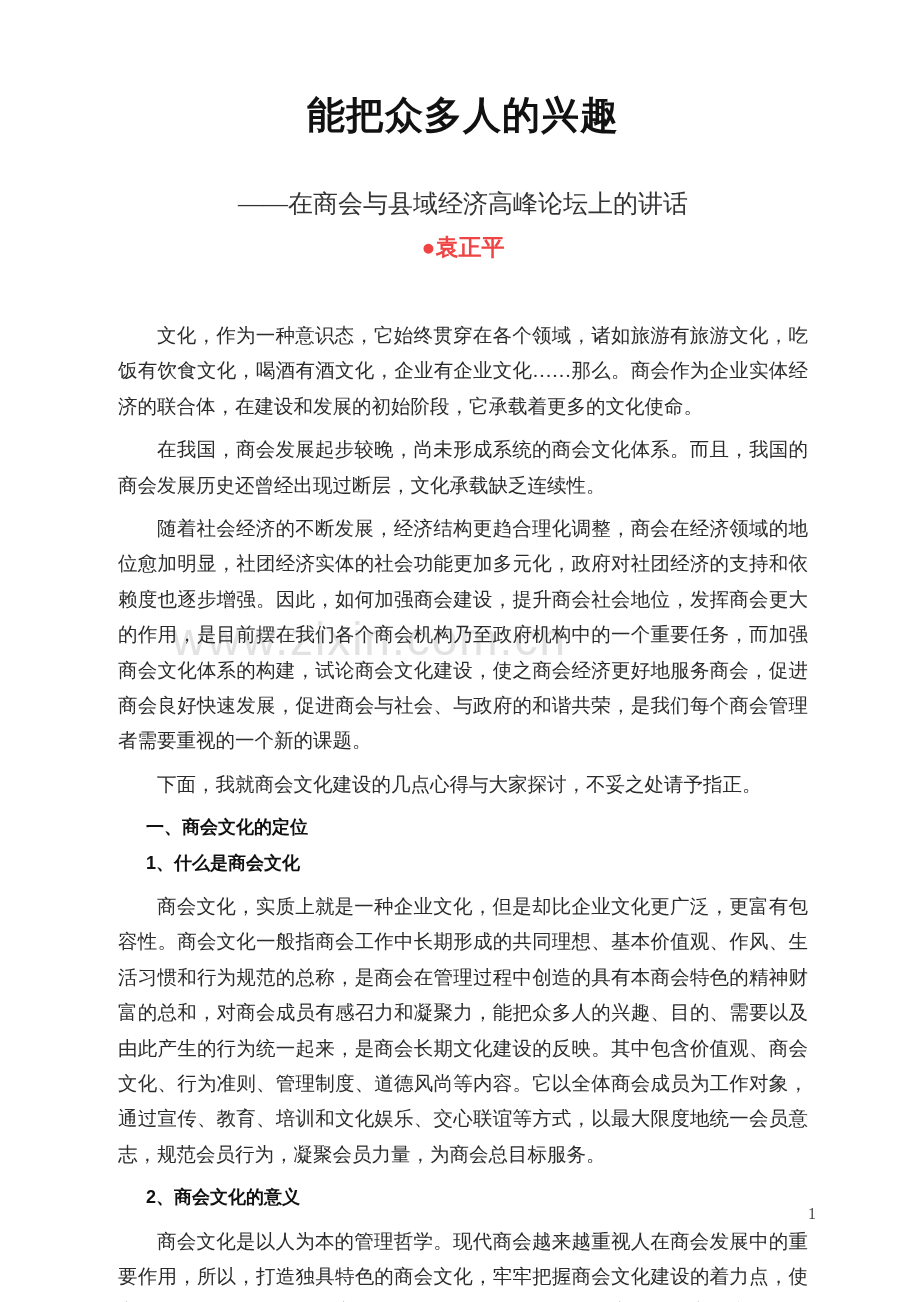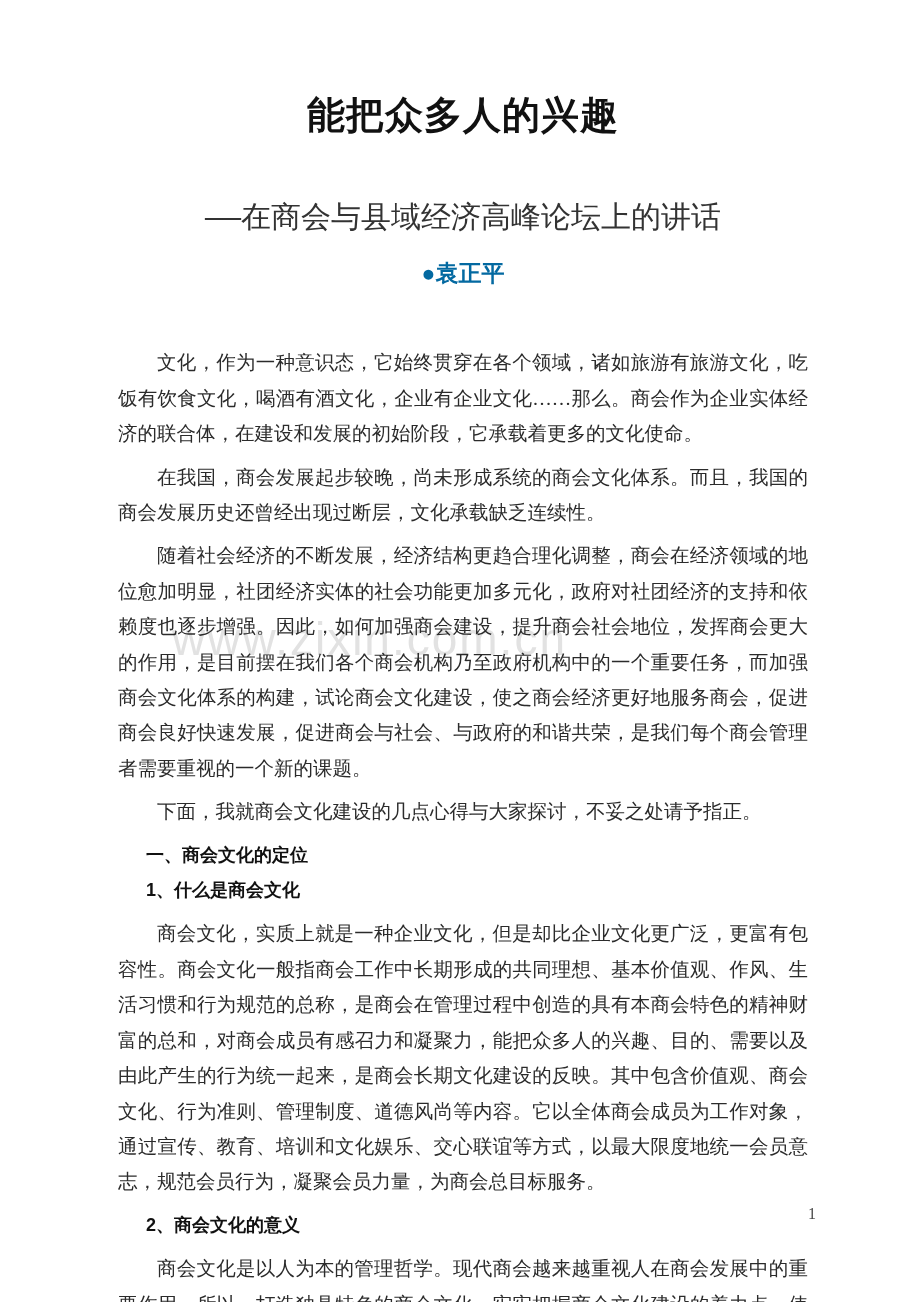--- a/index.html
+++ b/index.html
@@ -28,37 +28,37 @@
     font-weight: bold;
     font-size: 38px;
     line-height: 1.25;
     text-align: center;
     letter-spacing: 1px;
     margin: 0;
     padding-top: 92px;
     color: #111111;
   }
   .doc-subtitle {
-    font-family: Liberation Mono, monospace;
-    font-size: 30px;
+    font-family: Liberation Serif, serif;
+    font-size: 25px;
     line-height: 1.3;
     text-align: center;
-    margin: 16px;
+    margin: 4px;
     padding-top: 44px;
     color: #333333;
   }
   .doc-author {
-    font-family: Liberation Mono, monospace;
+    font-family: Liberation Sans, sans-serif;
     font-weight: bold;
     font-size: 23px;
     line-height: 1.3;
     text-align: center;
     margin: 7px;
     padding-top: 6px;
-    color: #0369a1;
+    color: #ef4444;
   }
 
   .body-block {
     padding-top: 40px;
   }
 
   p.para {
     margin: 8px;
     font-size: 19.5px;
     line-height: 35.4px;

